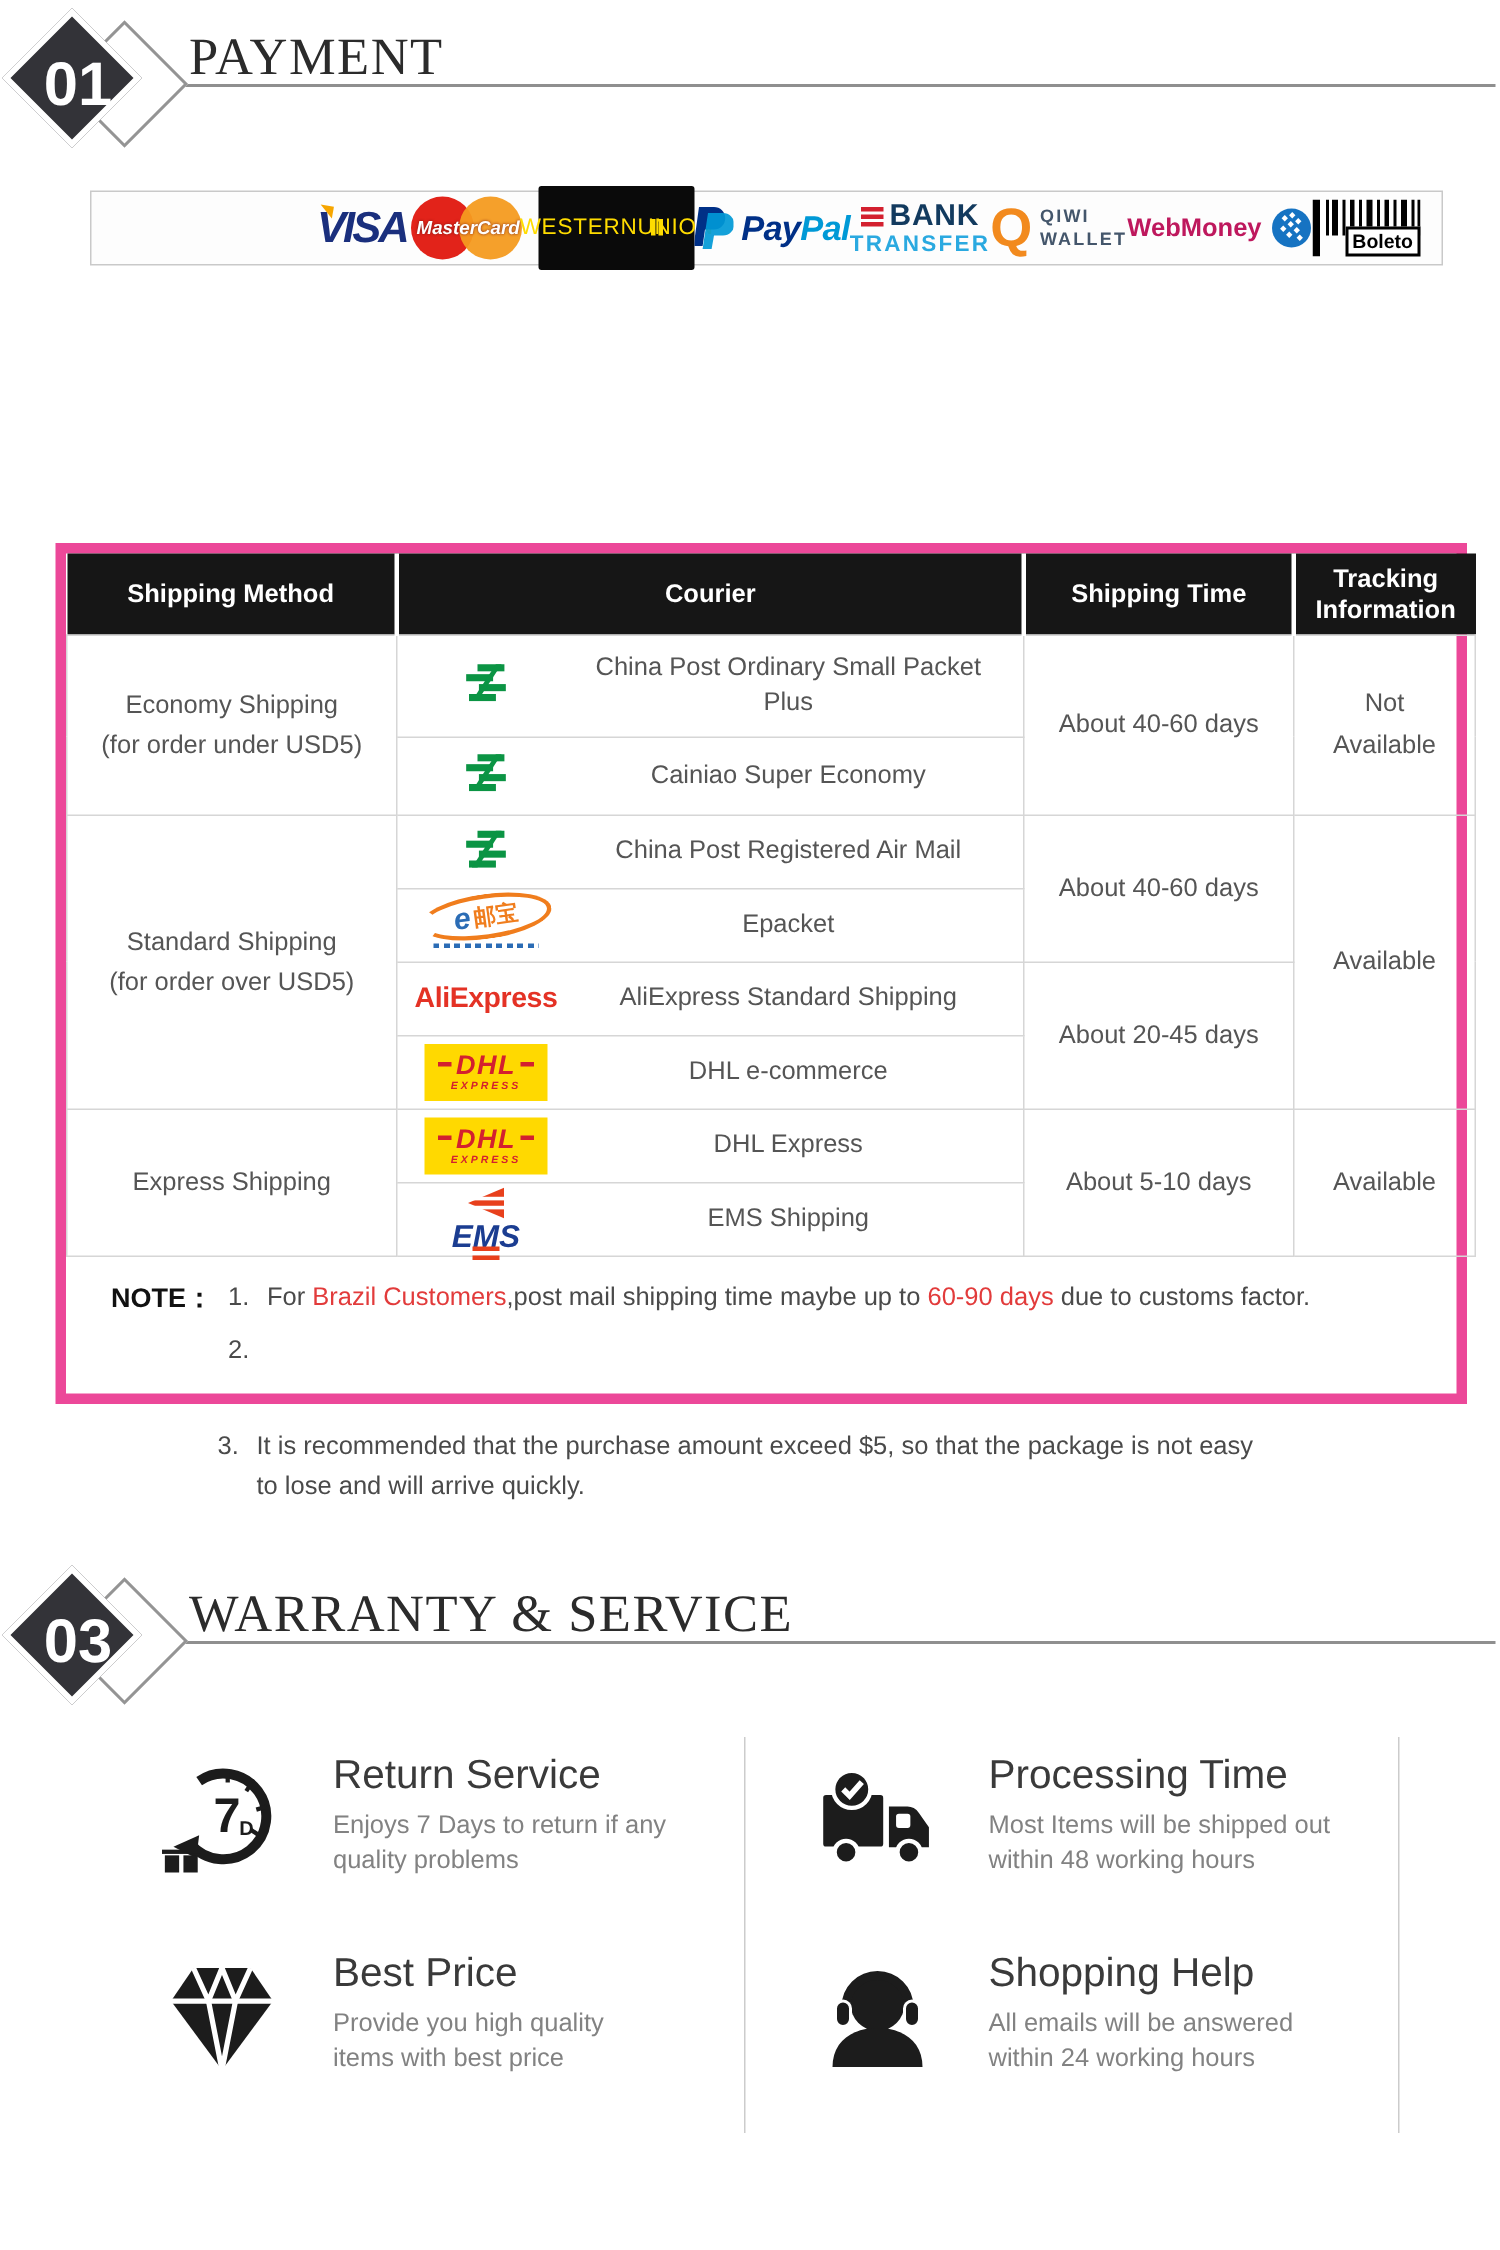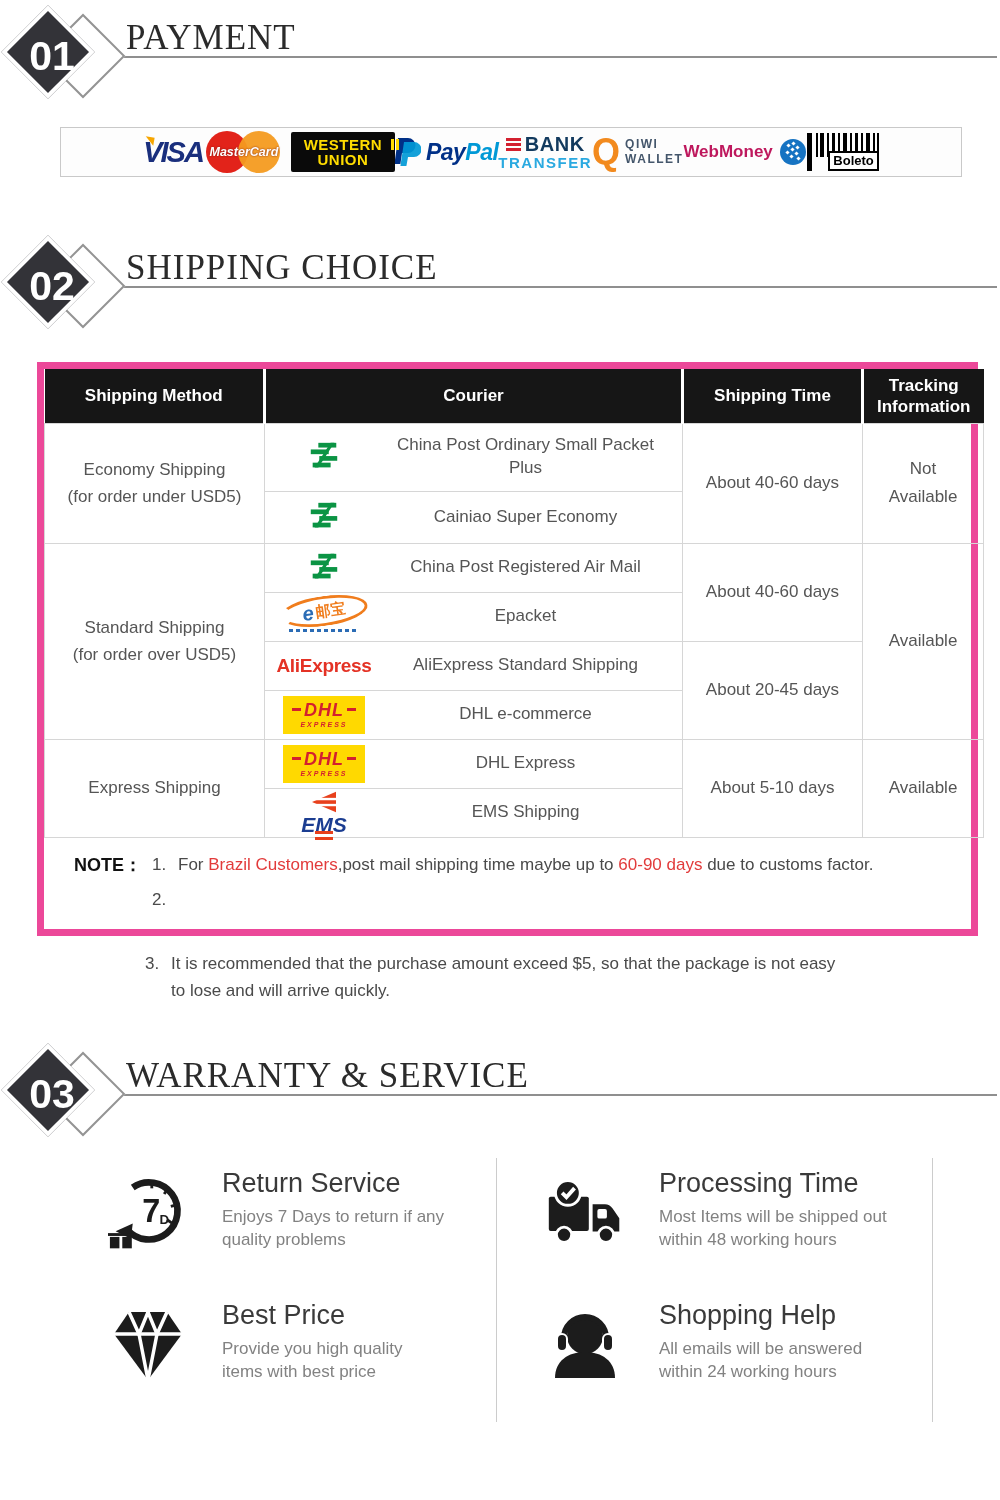--- a/index.html
+++ b/index.html
@@ -14,39 +14,39 @@
   .d-dark { position:absolute; left:15px; top:11px; width:66px; height:66px; background:#333338;
             border:4px solid #fff; transform:rotate(45deg); }
   .d-num { position:absolute; left:15px; top:11px; width:74px; height:74px; display:flex;
            align-items:center; justify-content:center; color:#fff; font-size:41px; font-weight:bold; }
   .sec-title { position:absolute; left:126px; top:10px; font-family:"Liberation Serif", serif;
                font-size:35px; color:#2b2b2b; letter-spacing:1px; }
 
   
   .pay-strip { position:absolute; top:127px; left:60px; width:902px; height:50px;
                border:1px solid #c9c9c9; background:#fdfdfd; display:flex; align-items:center;
-               justify-content:center; padding:0 14px; }
+               justify-content:flex-end; padding:0 14px; }
   .pay-item { display:flex; align-items:center; }
 
   .logo-visa { font-style:italic; font-weight:800; font-size:29px; color:#1a2f7d;
                letter-spacing:-2px; position:relative; }
   .logo-visa::before { content:""; position:absolute; left:2px; top:1px; width:0; height:0;
                border-left:9px solid transparent; border-top:8px solid #f7a600; transform:rotate(10deg); }
 
   .logo-mc { position:relative; width:88px; height:46px; }
   .mc-c { position:absolute; top:2px; width:42px; height:42px; border-radius:50%; }
   .mc-red { left:3px; background:#e2231a; }
   .mc-or  { left:35px; background:#f49b20; opacity:.95; }
   .mc-text { position:absolute; left:0; top:0; width:82px; height:46px; display:flex; align-items:center;
              justify-content:center; color:#fff; font-style:italic; font-weight:bold; font-size:12.5px;
              text-shadow:0 0 2px #7a1812; }
 
-  .logo-wu { width:104px; height:40px; background:#0a0a0a; border-radius:2px; display:flex;
-             flex-direction:column; align-items:center; justify-content:center; line-height:1.02;
-             color:#ffdc00; font-weight:bold; font-size:15px; letter-spacing:.5px; }
+  .logo-wu { width:104px; height:56px; background:#0a0a0a; border-radius:2px; display:flex;
+             flex-direction:row; align-items:center; justify-content:center; line-height:1.02;
+             color:#ffdc00; font-weight:normal; font-size:15px; letter-spacing:.5px; }
   .wu-l1 { position:relative; }
   .wu-l1::after { content:""; position:absolute; right:-12px; top:2px; width:3px; height:11px;
              background:#ffdc00; box-shadow:5px 0 0 #ffdc00; }
 
   .logo-pp { display:flex; align-items:center; }
   .pp-icon { margin-right:5px; }
   .pp-word { font-style:italic; font-weight:800; font-size:23px; letter-spacing:-.5px; }
   .pp-pay { color:#003087; } .pp-pal { color:#0099d6;font-style:italic; }
 
   .logo-bank { display:flex; flex-direction:column; line-height:1.05; }
@@ -214,27 +214,20 @@
           <rect x="54" y="0" width="2" height="24"></rect>
           <rect x="59" y="0" width="4" height="24"></rect>
           <rect x="66" y="0" width="2" height="24"></rect>
           <rect x="70" y="0" width="2" height="24"></rect>
         </g>
       </svg>
       <span class="boleto-label">Boleto</span>
     </div>
   </div>
 
-  <div class="sec" style="top:238px">
-    <div class="sec-line"></div>
-    <div class="d-outline"></div>
-    <div class="d-dark"></div>
-    <div class="d-num">02</div>
-    <div class="sec-title">SHIPPING CHOICE</div>
-  </div>
 
   <div class="ship-box">
     <table class="ship">
       <colgroup>
           <col class="c1">
           <col class="c2">
           <col class="c3">
           <col class="c4">
         </colgroup>
       <thead>

